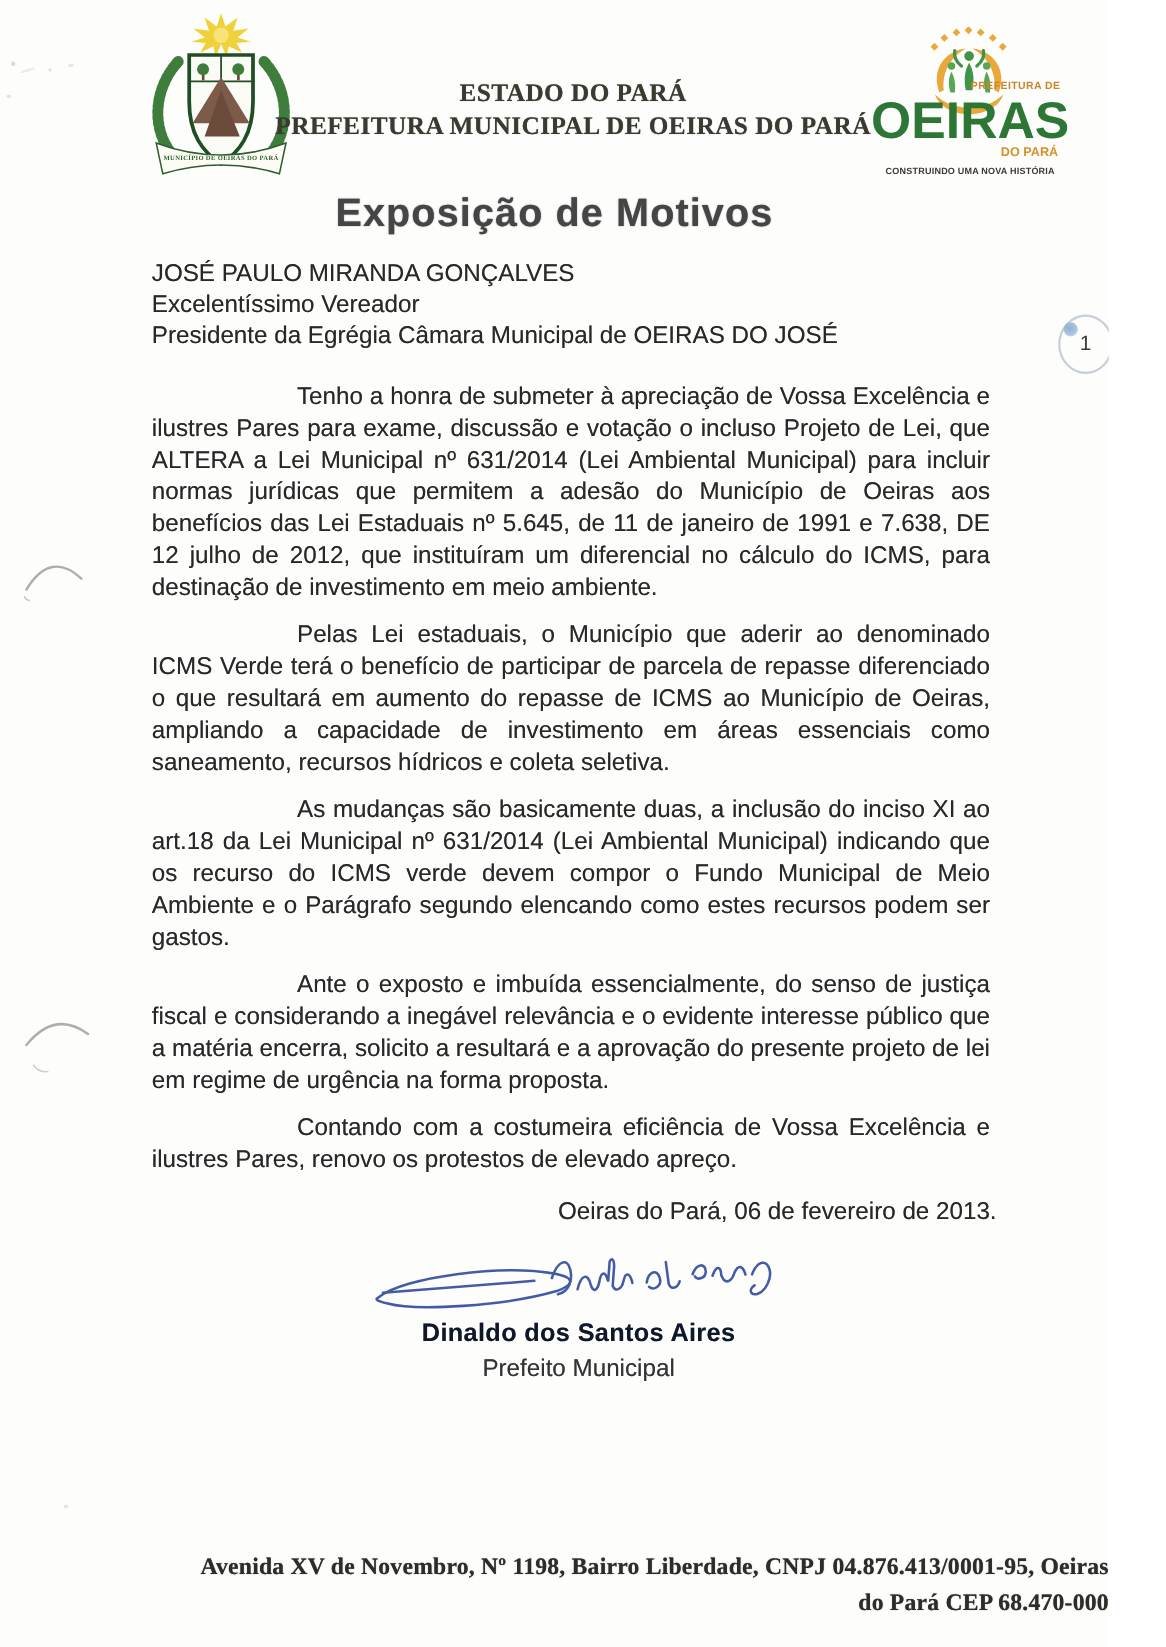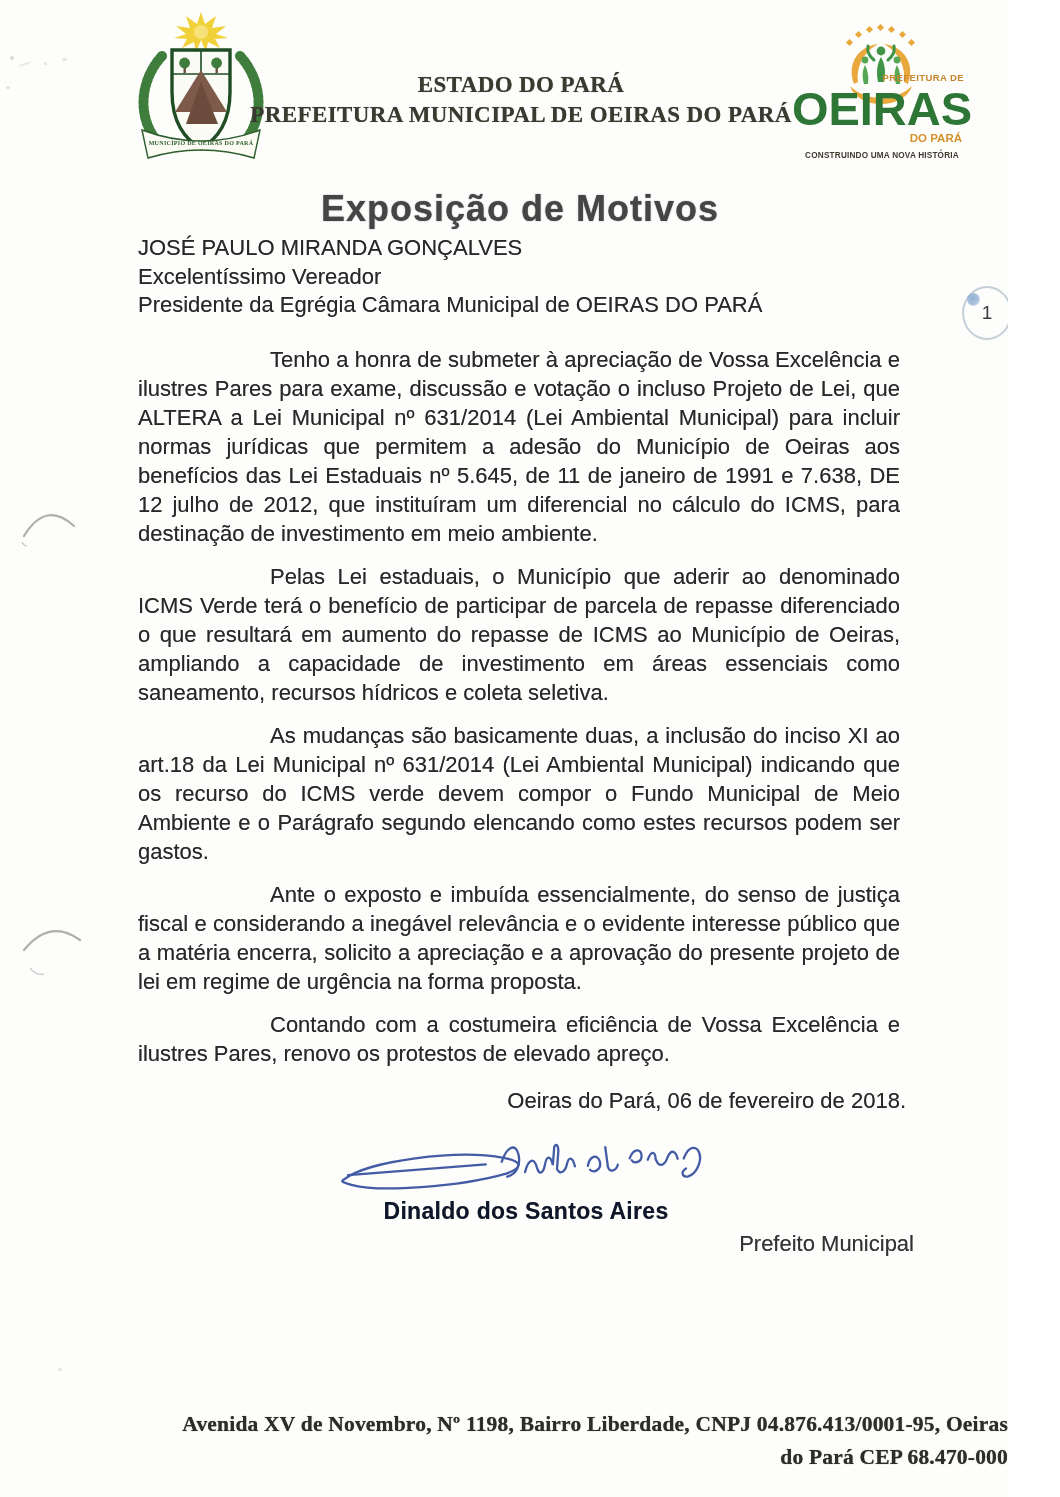--- a/index.html
+++ b/index.html
@@ -17,21 +17,21 @@
     position:absolute;left:238px;top:70px;width:566px;
     text-align:center;
     font-family:"Liberation Serif","DejaVu Serif",serif;
     font-weight:bold;font-size:23px;line-height:30px;
     color:#3a3a30;letter-spacing:.4px;
     text-shadow:0 0 .7px rgba(58,58,48,.75);
   }
   .logo{position:absolute;left:792px;top:24px;width:180px;height:146px;}
   .doc-title{
     position:absolute;left:0;top:172px;width:100%;
-    text-align:center;margin:16px;
+    text-align:center;margin:0;
     font-size:36px;font-weight:bold;color:#454545;
     letter-spacing:1px;
     text-shadow:0 0 1.2px rgba(70,70,70,.8);
   }
   
   .page-stamp{
     position:absolute;left:962px;top:286px;width:50px;height:54px;
     border:2px solid #c6cfd8;border-radius:50%;
     display:flex;align-items:center;justify-content:center;
     font-size:19px;color:#3c3c3c;box-sizing:border-box;
@@ -51,21 +51,21 @@
   .body-block{margin-top:25px;}
   .body-block p{
     margin:0 14px 14px 0;
     text-align:justify;
     text-indent:132px;
   }
   .dateline{margin:18px 0 0 0;text-align:right;padding-right:8px;}
   .sig-block{margin-top:22px;text-align:center;}
   .sig-hand{display:block;margin:0 auto -6px auto;transform:rotate(-2deg);}
   .sig-name{font-weight:bold;font-size:23px;color:#0f172a;letter-spacing:.3px;}
-  .sig-role{font-size:22px;color:#333;margin-top:3px;text-align:right;}
+  .sig-role{font-size:22px;color:#333;margin-top:3px;}
   
   .footer{
     position:absolute;left:0;top:1408px;width:100%;
     text-align:right;
     font-family:"Liberation Serif","DejaVu Serif",serif;
     font-weight:bold;font-size:21.5px;line-height:33px;
     color:#2d2d27;letter-spacing:.2px;
     text-shadow:0 0 .8px rgba(45,45,39,.8);
   }
   
@@ -143,32 +143,32 @@
 
   <div class="page-stamp">
     <span class="ink-dot"></span>
     <span>1</span>
   </div>
 
   <div class="content">
     <div class="recipient">
       <p>JOSÉ PAULO MIRANDA GONÇALVES</p>
       <p>Excelentíssimo Vereador</p>
-      <p>Presidente da Egrégia Câmara Municipal de OEIRAS DO PARÁ</p>
+      <p>Presidente da Egrégia Câmara Municipal de OEIRAS DO JOSÉ</p>
     </div>
 
     <div class="body-block">
       <p>Tenho a honra de submeter à apreciação de Vossa Excelência e ilustres Pares para exame, discussão e votação o incluso Projeto de Lei, que ALTERA a Lei Municipal nº 631/2014 (Lei Ambiental Municipal) para incluir normas jurídicas que permitem a adesão do Município de Oeiras aos benefícios das Lei Estaduais nº 5.645, de 11 de janeiro de 1991 e 7.638, DE 12 julho de 2012, que instituíram um diferencial no cálculo do ICMS, para destinação de investimento em meio ambiente.</p>
       <p>Pelas Lei estaduais, o Município que aderir ao denominado ICMS Verde terá o benefício de participar de parcela de repasse diferenciado o que resultará em aumento do repasse de ICMS ao Município de Oeiras, ampliando a capacidade de investimento em áreas essenciais como saneamento, recursos hídricos e coleta seletiva.</p>
       <p>As mudanças são basicamente duas, a inclusão do inciso XI ao art.18 da Lei Municipal nº 631/2014 (Lei Ambiental Municipal) indicando que os recurso do ICMS verde devem compor o Fundo Municipal de Meio Ambiente e o Parágrafo segundo elencando como estes recursos podem ser gastos.</p>
-      <p>Ante o exposto e imbuída essencialmente, do senso de justiça fiscal e considerando a inegável relevância e o evidente interesse público que a matéria encerra, solicito a apreciação e a aprovação do presente projeto de lei em regime de urgência na forma proposta.</p>
+      <p>Ante o exposto e imbuída essencialmente, do senso de justiça fiscal e considerando a inegável relevância e o evidente interesse público que a matéria encerra, solicito a resultará e a aprovação do presente projeto de lei em regime de urgência na forma proposta.</p>
       <p>Contando com a costumeira eficiência de Vossa Excelência e ilustres Pares, renovo os protestos de elevado apreço.</p>
     </div>
 
-    <p class="dateline">Oeiras do Pará, 06 de fevereiro de 2018.</p>
+    <p class="dateline">Oeiras do Pará, 06 de fevereiro de 2013.</p>
 
     <div class="sig-block">
       <svg class="sig-hand" width="380" height="66" viewBox="0 0 380 66">
         <g fill="none" stroke="#2e4a9b" stroke-width="2.3" stroke-linecap="round" opacity=".9">
           <path d="M8,36 C32,18 122,10 168,20 C186,24 188,30 170,36 C122,48 42,50 16,42 C6,39 4,38 8,36"></path>
           <path d="M12,32 L150,26"></path>
           <path d="M166,24 C172,8 181,6 183,17 C185,27 181,37 171,39"></path>
           <path d="M189,35 C193,21 199,21 201,31 C203,39 207,37 209,29 C211,19 215,19 217,29 L219,11 C221,7 223,9 223,15 L221,33 C223,39 229,37 231,29 C233,21 237,21 239,31"></path>
           <path d="M252,31 C254,21 262,19 264,27 C266,35 258,39 254,35"></path>
           <path d="M270,13 L272,33 C274,39 280,37 282,31"></path>

